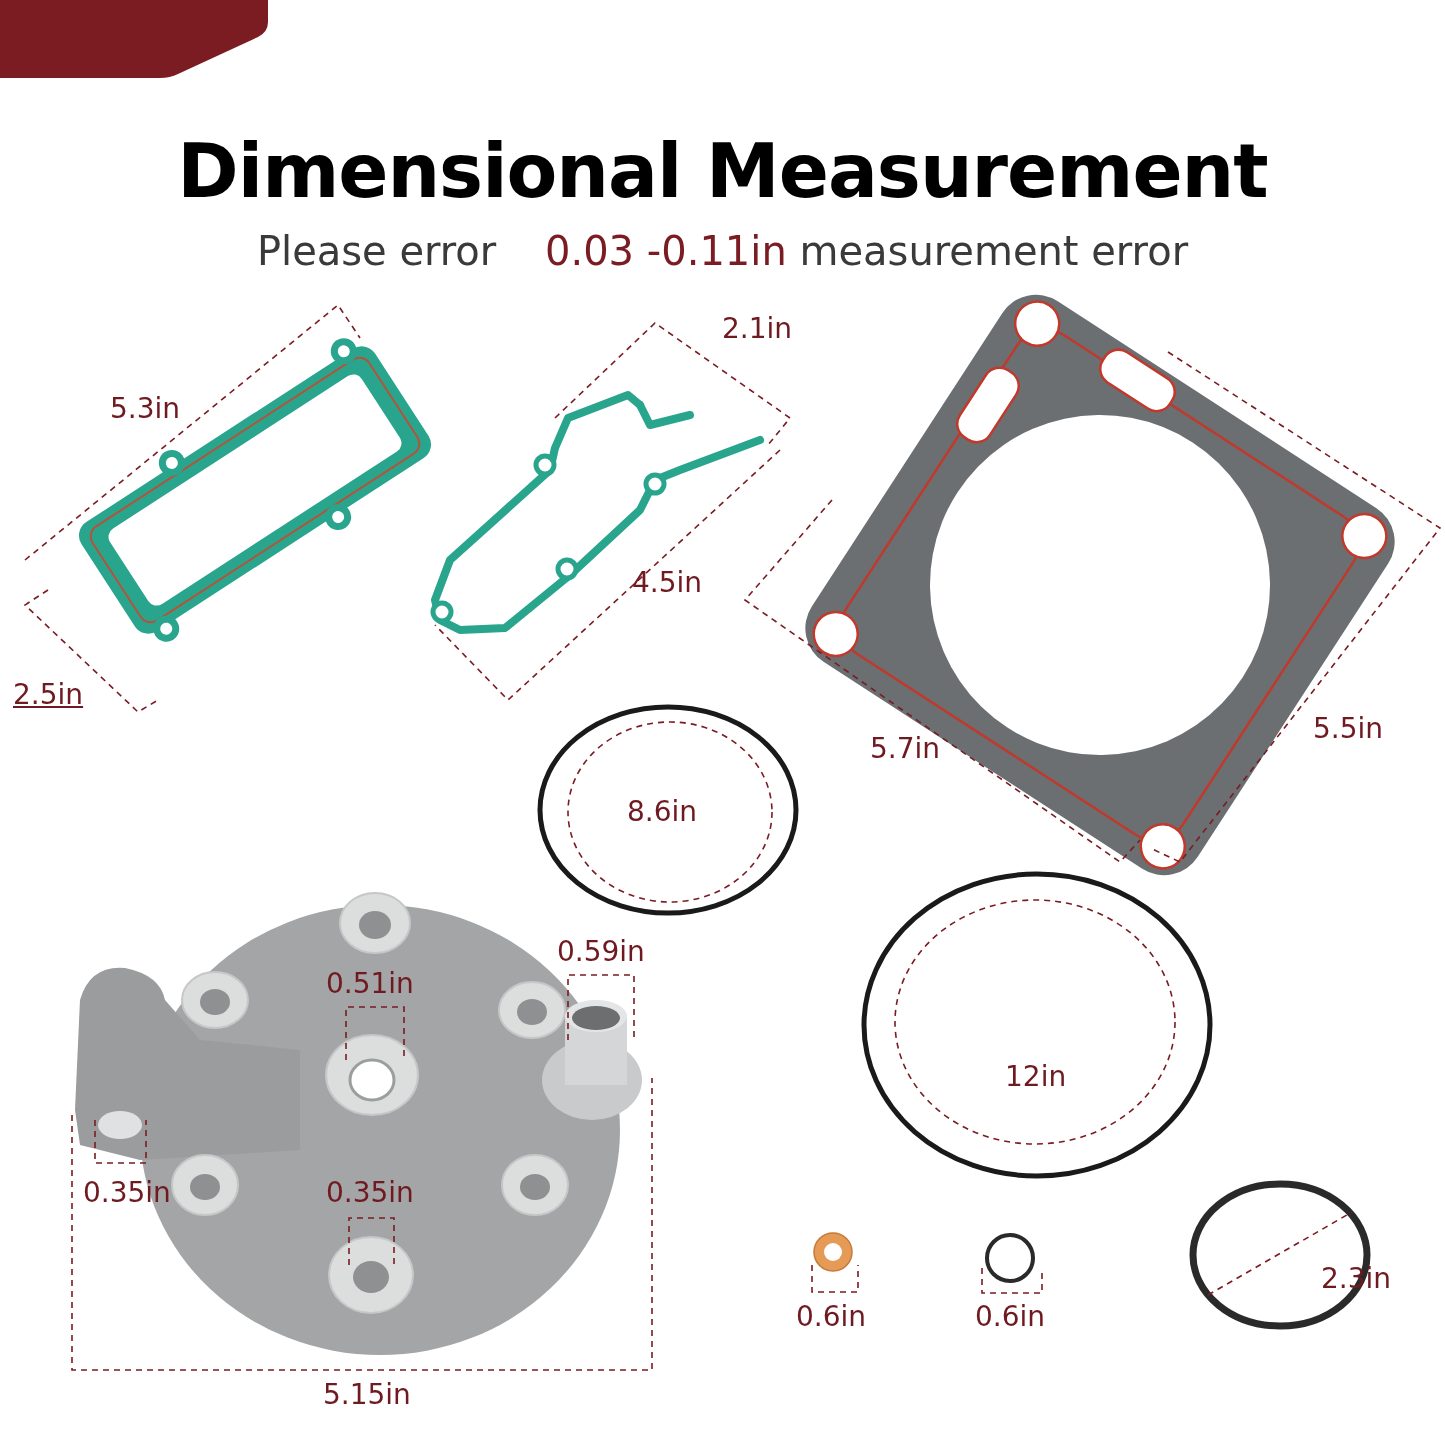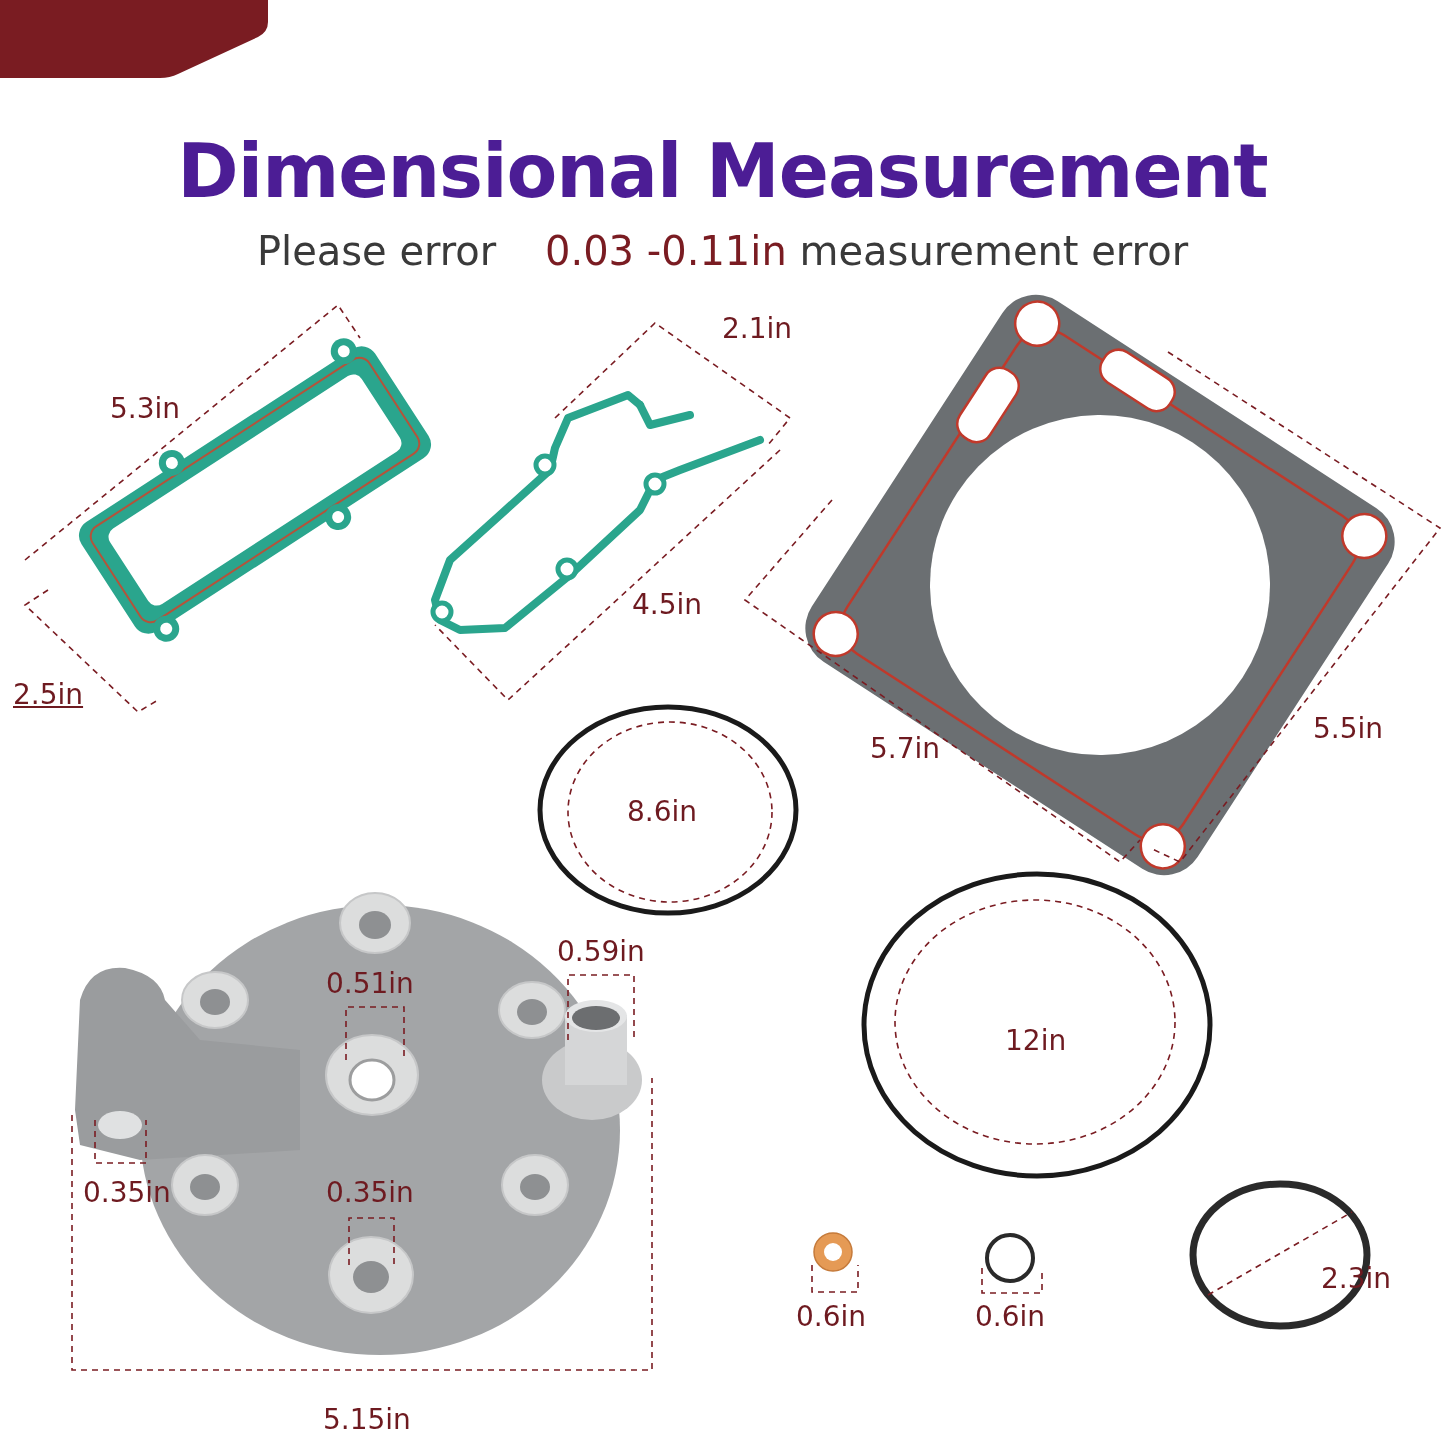--- a/index.html
+++ b/index.html
@@ -1,18 +1,18 @@
 <!DOCTYPE html>
 <html><head>
 <meta charset="utf-8">
 <style>
   html, body { margin:0; padding:0; background:#ffffff; }
   body { width:1445px; height:1445px; position:relative; overflow:hidden; font-family:"DejaVu Sans", sans-serif; }
   .corner { position:absolute; left:0; top:0; }
-  .title { position:absolute; left:0; width:1445px; top:128px; text-align:center; font-size:74px; font-weight:bold; color:#4c1d95; letter-spacing:-1px; }
+  .title { position:absolute; left:0; width:1445px; top:128px; text-align:center; font-size:74px; font-weight:bold; color:#000000; letter-spacing:-1px; }
   .subtitle { position:absolute; left:0; width:1445px; top:228px; text-align:center; font-size:40px; color:#3a3a3a; }
   .subtitle .hl { color:#7a1c22;margin-left:36px; }
   .stage { position:absolute; left:0; top:0; }
   .lbl { position:absolute; font-size:28px; color:#6e1a20; white-space:nowrap; }
 </style>
 </head>
 <body>
 
 <svg class="corner" width="280" height="85" viewBox="0 0 280 85">
   <path d="M0 0 H268 V22 Q268 32 258 37 L178 74 Q170 78 160 78 H0 Z" fill="#7a1c22"></path>
@@ -132,25 +132,25 @@
 
   <g>
     <ellipse cx="1280" cy="1255" rx="87" ry="71" fill="none" stroke="#2a2a2a" stroke-width="7"></ellipse>
     <line class="dash" x1="1208" y1="1295" x2="1352" y2="1212"></line>
   </g>
 </svg>
 
 <div class="lbl" style="left:110px;top:392px;">5.3in</div>
 <div class="lbl" style="left:13px;top:678px;text-decoration:underline;">2.5in</div>
 <div class="lbl" style="left:722px;top:312px;">2.1in</div>
-<div class="lbl" style="left:632px;top:588px;text-align:center;">4.5in</div>
+<div class="lbl" style="left:632px;top:566px;text-align:center;">4.5in</div>
 <div class="lbl" style="left:870px;top:732px;">5.7in</div>
 <div class="lbl" style="left:1313px;top:712px;">5.5in</div>
 <div class="lbl" style="left:627px;top:795px;">8.6in</div>
-<div class="lbl" style="left:1005px;top:1024px;">12in</div>
+<div class="lbl" style="left:1005px;top:1060px;">12in</div>
 <div class="lbl" style="left:326px;top:967px;">0.51in</div>
 <div class="lbl" style="left:557px;top:935px;">0.59in</div>
 <div class="lbl" style="left:83px;top:1176px;">0.35in</div>
 <div class="lbl" style="left:326px;top:1176px;">0.35in</div>
-<div class="lbl" style="left:323px;top:1378px;margin-top:25px;">5.15in</div>
+<div class="lbl" style="left:323px;top:1378px;">5.15in</div>
 <div class="lbl" style="left:796px;top:1300px;">0.6in</div>
 <div class="lbl" style="left:975px;top:1300px;">0.6in</div>
 <div class="lbl" style="left:1321px;top:1262px;">2.3in</div>
 
 </body></html>

